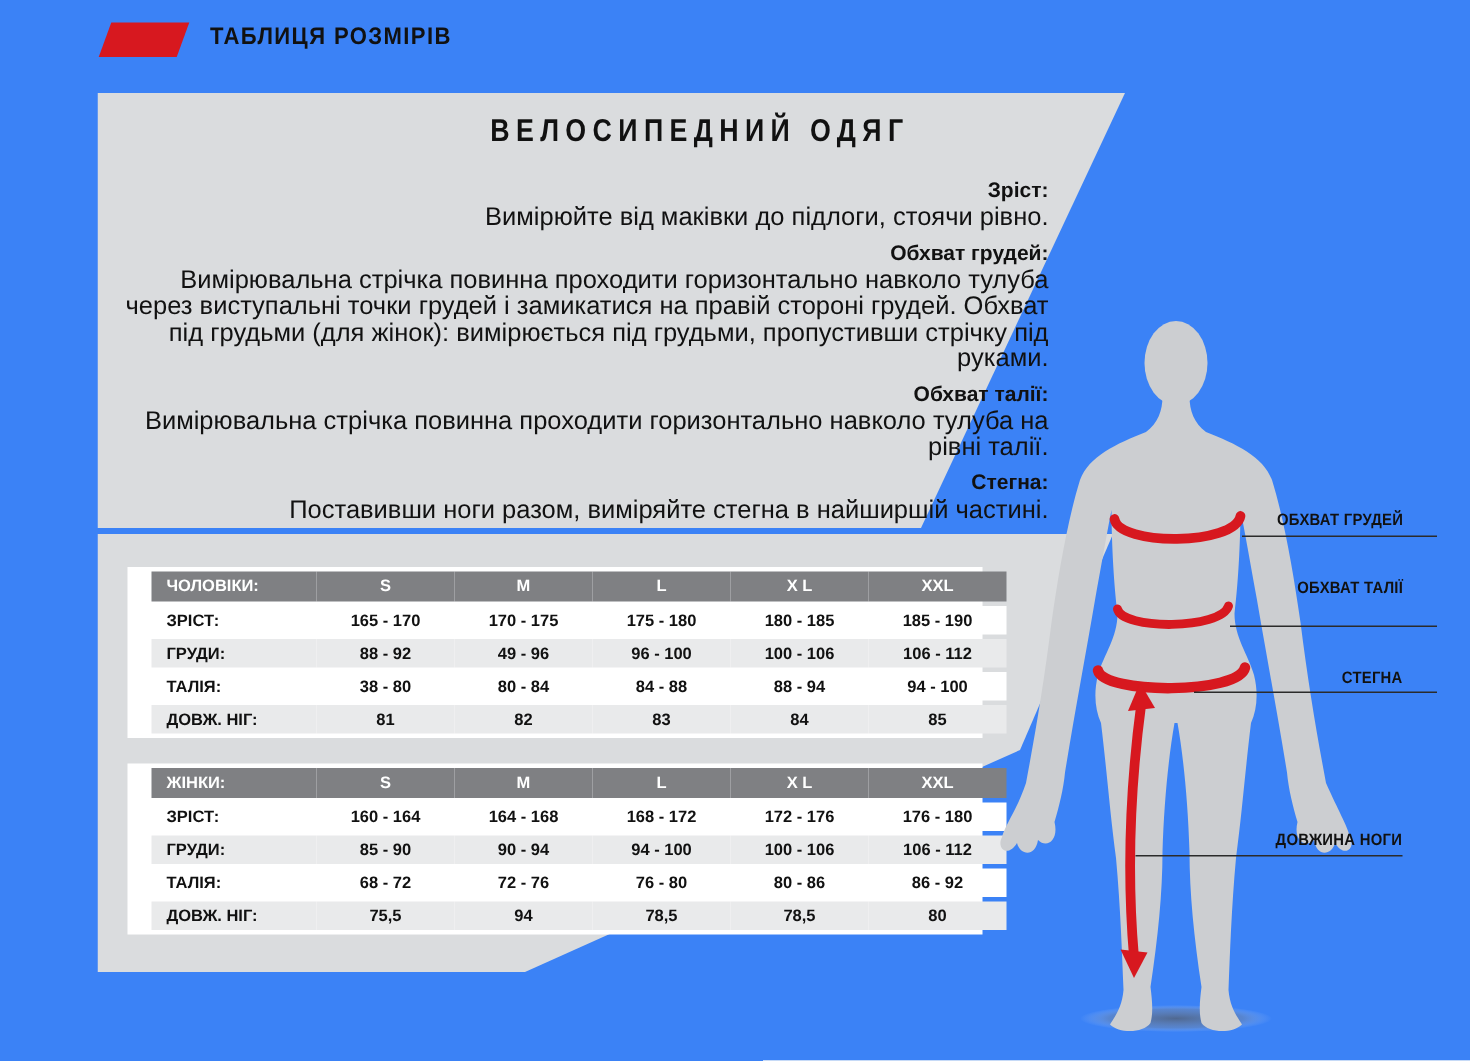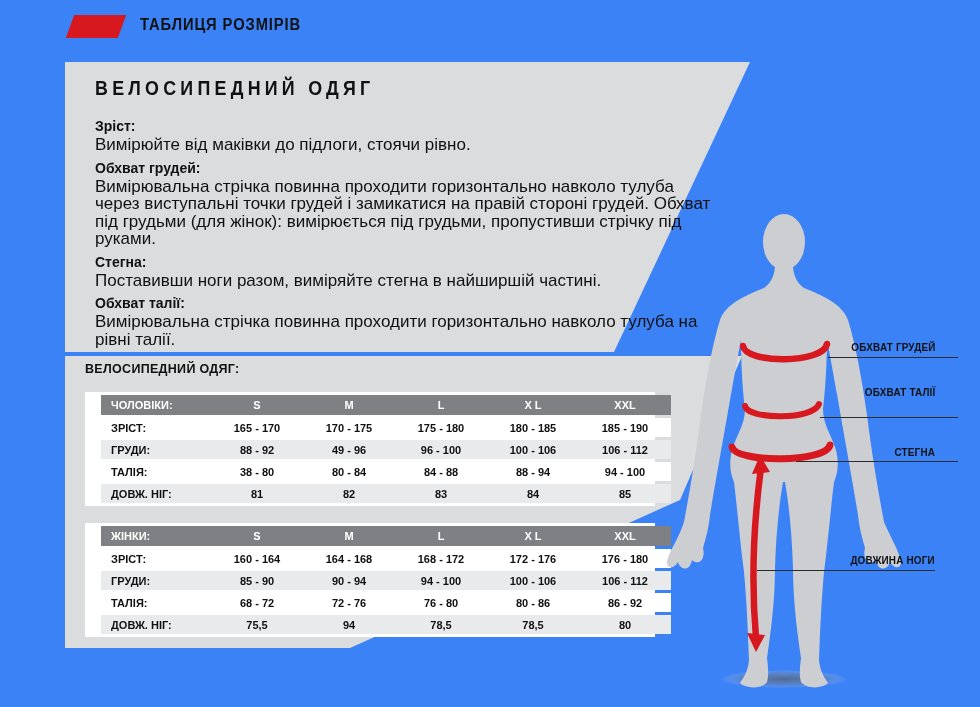--- a/index.html
+++ b/index.html
@@ -7,21 +7,21 @@
         font-family:"Liberation Sans",sans-serif;color:#111;}
   
   .bg{position:absolute;inset:0;background:#dadcde;}
   .shape-top{clip-path:polygon(65px 62px,750px 62px,614px 352px,65px 352px);}
   .shape-bottom{clip-path:polygon(65px 356px,742px 356px,680px 500px,350px 648px,65px 648px);}
   
   .logo{position:absolute;left:70px;top:15px;width:52px;height:23px;background:#d7181f;transform:skewX(-20deg);}
   .header-title{position:absolute;left:140px;top:16px;font-size:16px;font-weight:bold;letter-spacing:1px;
                 transform:scaleX(.92);transform-origin:left center;white-space:nowrap;}
   
-  .intro{position:absolute;left:95px;top:76px;width:618px;}
+  .intro{position:absolute;left:81px;top:76px;width:618px;text-align:right;}
   .intro h1{margin:0 0 18px;font-size:21px;font-weight:bold;letter-spacing:5px;
             transform:scaleX(.85);transform-origin:left center;white-space:nowrap;}
   .intro h3{margin:6px 0 2px;font-size:14px;}
   .intro p{margin:0;font-size:17px;line-height:17.5px;}
   
   .tables{position:absolute;left:85px;top:362px;width:570px;}
   .tables-caption{font-size:12.5px;font-weight:bold;letter-spacing:.3px;margin-bottom:5px;}
   .tbl-wrap{background:#fff;}
   .tbl-wrap.second{margin-top:17px;}
   table{border-collapse:separate;border-spacing:0 3px;width:570px;table-layout:fixed;margin:16px;}
@@ -59,34 +59,33 @@
     <h3>Зріст:</h3>
     <p>Вимірюйте від маківки до підлоги, стоячи рівно.</p>
   </div>
 
   <div>
     <h3>Обхват грудей:</h3>
     <p>Вимірювальна стрічка повинна проходити горизонтально навколо тулуба через виступальні точки грудей і замикатися на правій стороні грудей. Обхват під грудьми (для жінок): вимірюється під грудьми, пропустивши стрічку під руками.</p>
   </div>
 
   <div>
+    <h3>Обхват талії:</h3>
+    <p>Вимірювальна стрічка повинна проходити горизонтально навколо тулуба на рівні талії.</p>
+  </div>
+
+  <div>
     <h3>Стегна:</h3>
     <p>Поставивши ноги разом, виміряйте стегна в найширшій частині.</p>
   </div>
 
-  <div>
-    <h3>Обхват талії:</h3>
-    <p>Вимірювальна стрічка повинна проходити горизонтально навколо тулуба на рівні талії.</p>
-  </div>
-
 </div>
   </section>
 
   <section class="tables" id="tables-root">
-    <div class="tables-caption">ВЕЛОСИПЕДНИЙ ОДЯГ:</div>
 
   <div class="tbl-wrap">
     <table>
       <thead>
             <tr>
               <th class="row-label">ЧОЛОВІКИ:</th>
               <th>S</th>
               <th>M</th>
               <th>L</th>
               <th>X L</th>

